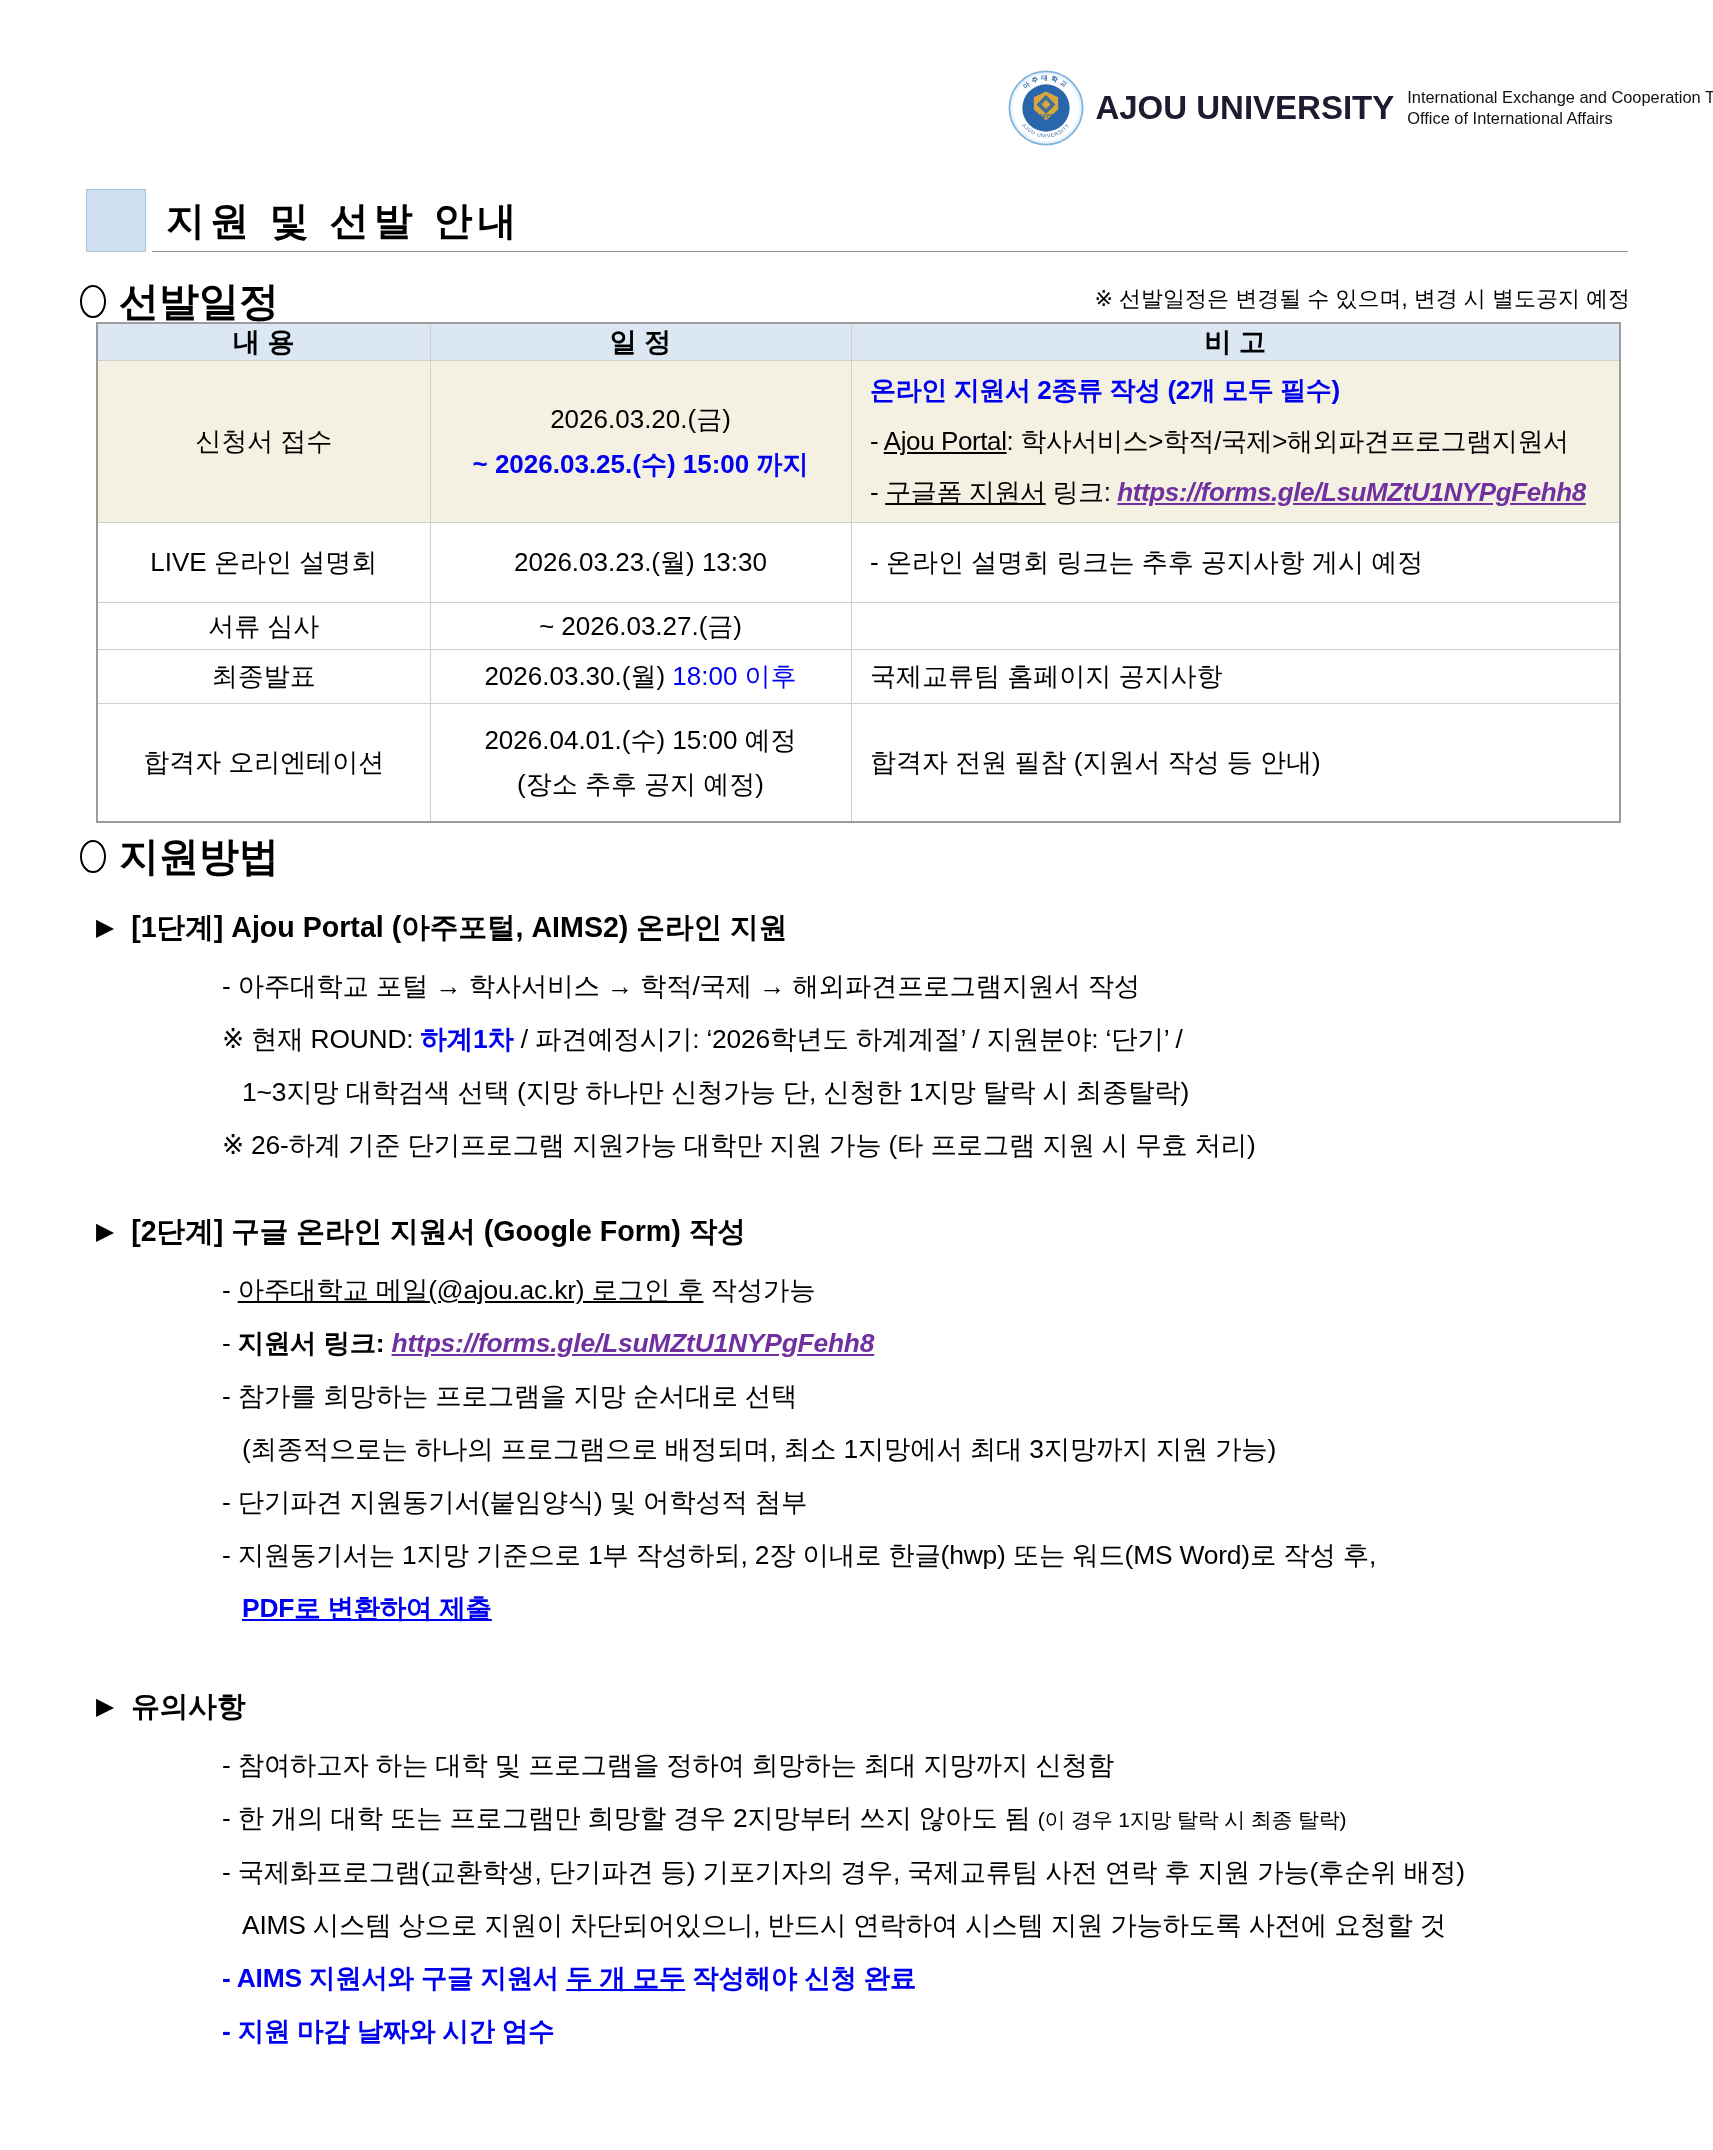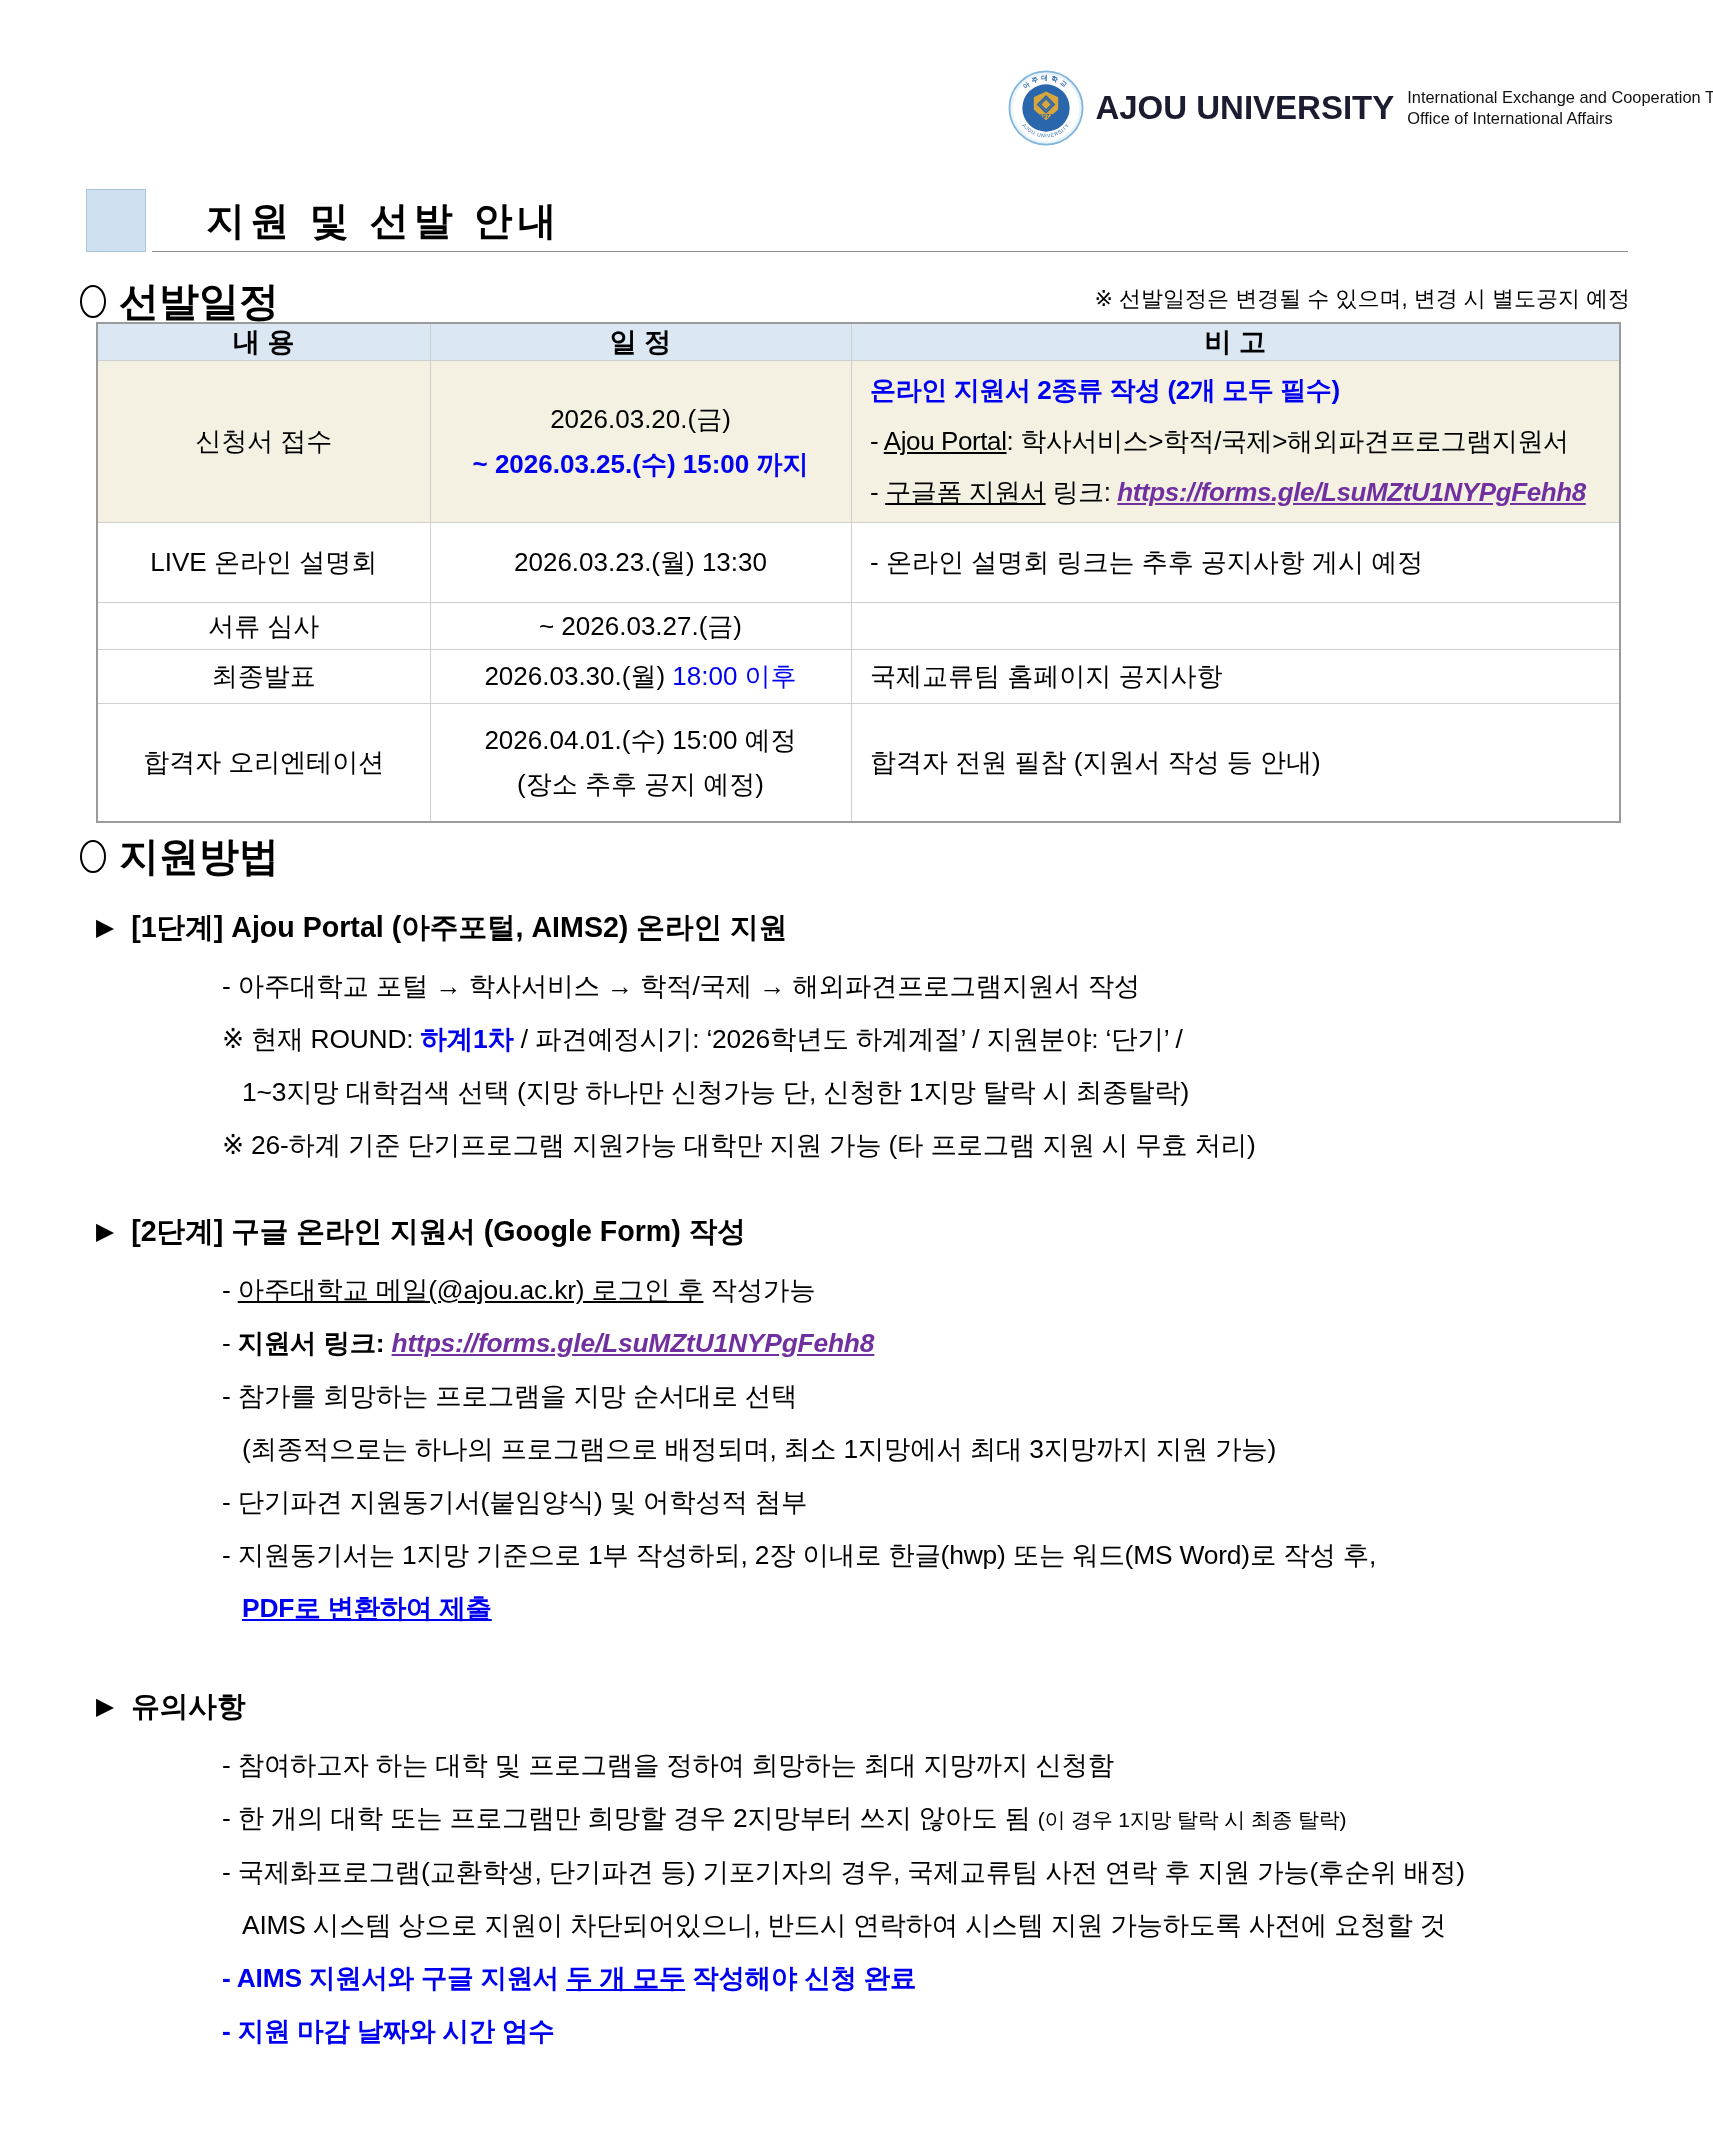--- a/index.html
+++ b/index.html
@@ -16,21 +16,21 @@
 
   
   .brand { position:absolute; left:1008px; top:70px; display:flex; align-items:center; }
   .emblem { width:76px; height:76px; flex:0 0 auto; }
   .brand-name { margin-left:11.4px; font-size:33px; font-weight:bold; color:#1c1c30; letter-spacing:0px; white-space:nowrap; }
   .brand-dept { margin-left:13px; font-size:16.4px; line-height:21px; color:#101010; white-space:nowrap; }
 
   
   .title-square { position:absolute; left:86px; top:189px; width:60px; height:63px;
     background:#cfe1f1; border:0.7px solid #aac4da; }
-  .page-title { position:absolute; left:166px; top:194px; font-size:39px; font-weight:bold; letter-spacing:5px; white-space:nowrap;margin-left:40px; }
+  .page-title { position:absolute; left:166px; top:194px; font-size:39px; font-weight:bold; letter-spacing:5px; white-space:nowrap; }
   .title-rule { position:absolute; left:152px; top:251px; width:1476px; height:1.4px; background:#8f8f8f; }
 
   
   .sec-head { position:absolute; display:flex; align-items:center; gap:13px; font-size:40px; font-weight:bold; white-space:nowrap; }
   .ring { display:inline-block; width:26px; height:33px; border:2.1px solid #000; border-radius:50%; }
   .sec1 { left:80px; top:274px; }
   .sec2 { left:80px; top:829px; }
   .sched-note { position:absolute; right:84px; top:284px; font-size:22px; white-space:nowrap; }
 
   

